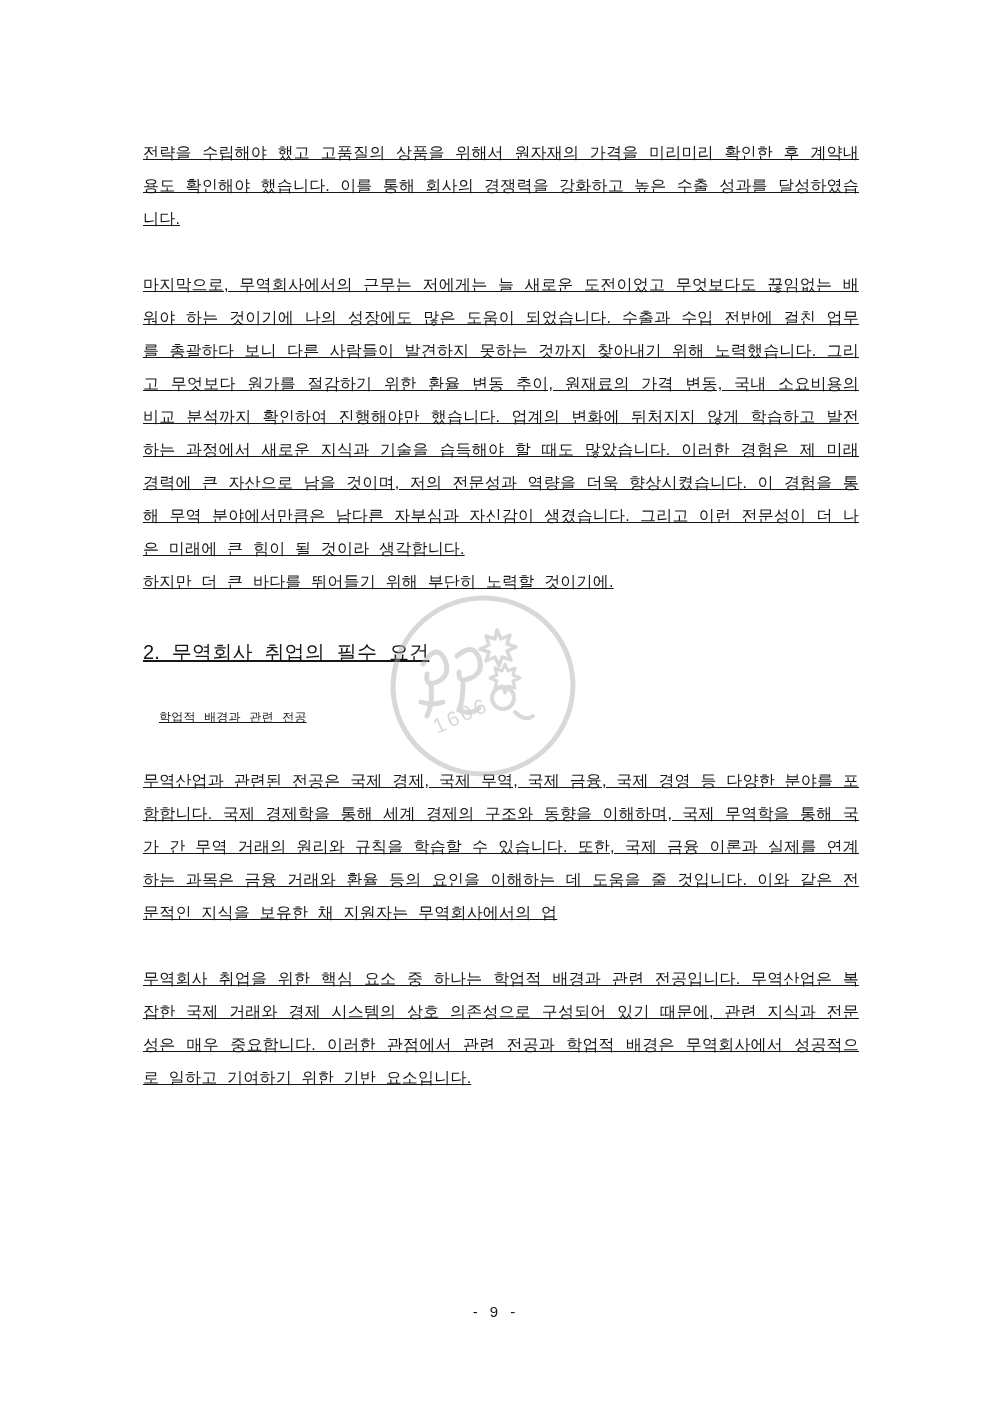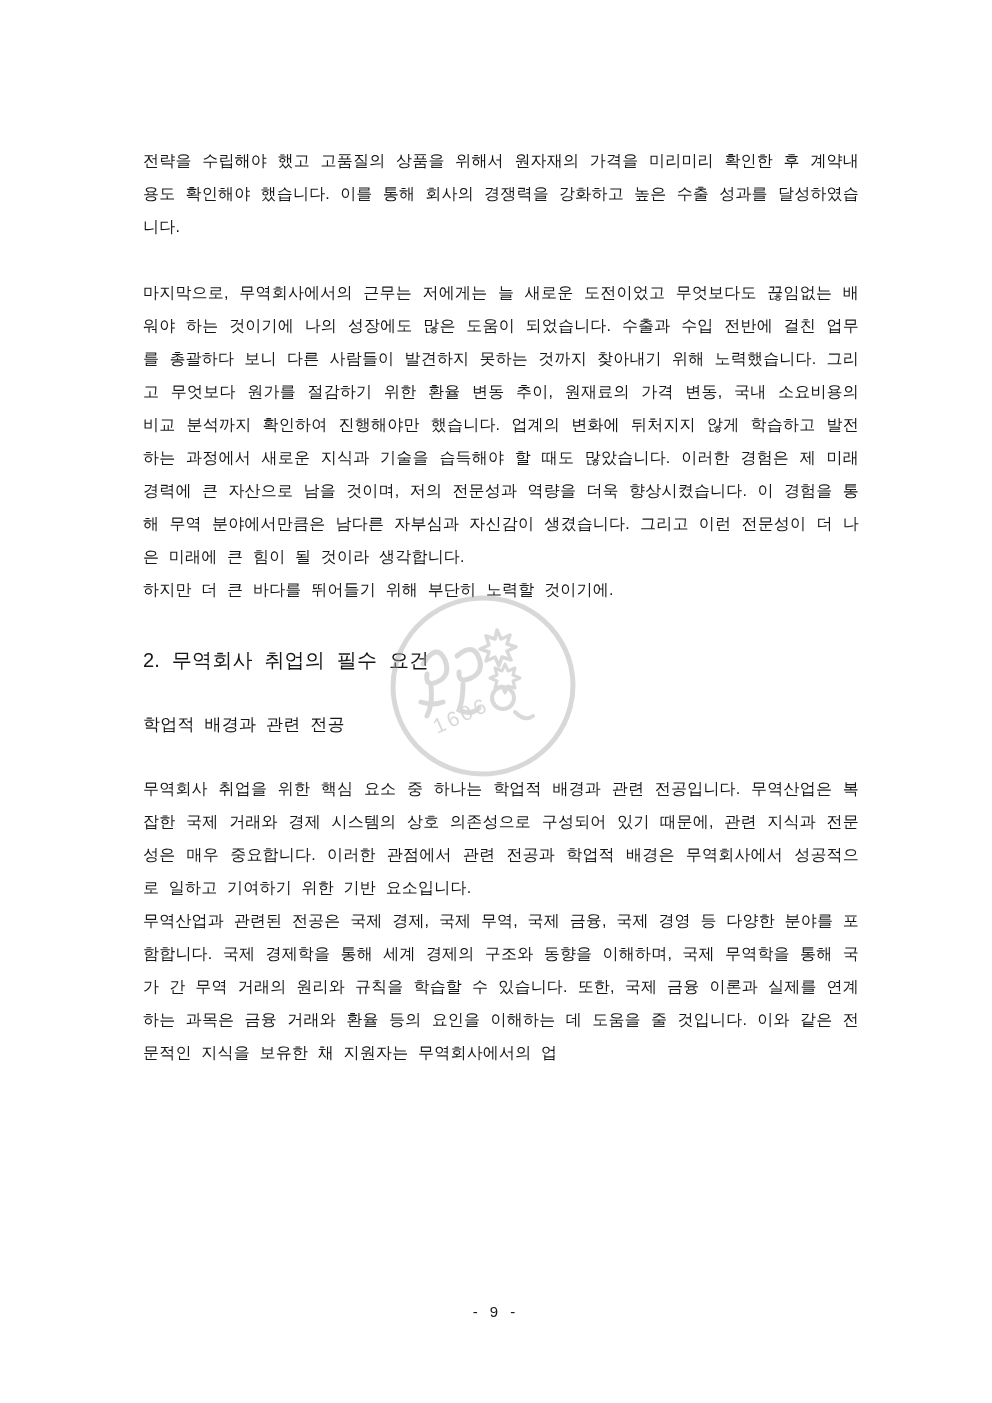--- a/index.html
+++ b/index.html
@@ -16,22 +16,23 @@
     overflow: hidden;
   }
   .page {
     position: absolute;
     inset: 0;
     background: #ffffff;
   }
   .content {
     position: absolute;
     left: 143px;
-    top: 144px;
+    top: 136px;
     width: 716px;
+    text-decoration: underline;
   }
   .body-para {
     margin: 0 0 33px 0;
     font-size: 16px;
     line-height: 33px;
     text-align: justify;
     text-align-last: left;
     word-spacing: 5px;
     letter-spacing: 0.2px;
   }
@@ -39,22 +40,22 @@
   .body-para.no-top-gap { margin-top: 0; }
   .section-heading {
     margin: 36px 0 13px 0;
     font-size: 20px;
     font-weight: 400;
     line-height: 36px;
     letter-spacing: 0.2px;
     word-spacing: 6px;
   }
   .sub-heading {
-    margin: 30px 0 0 0;
-    font-size: 17px;
+    margin: 30px 0 0 16px;
+    font-size: 12px;
     font-weight: 400;
     line-height: 34px;
     letter-spacing: 0.2px;
     word-spacing: 5px;
   }
   .sub-heading + .body-para { margin-top: 30px; }
   .stamp {
     position: absolute;
     left: 385px;
     top: 586px;
@@ -84,23 +85,23 @@
 
 
     <p class="body-para no-bottom-gap">마지막으로, 무역회사에서의 근무는 저에게는 늘 새로운 도전이었고 무엇보다도 끊임없는 배워야 하는 것이기에 나의 성장에도 많은 도움이 되었습니다. 수출과 수입 전반에 걸친 업무를 총괄하다 보니 다른 사람들이 발견하지 못하는 것까지 찾아내기 위해 노력했습니다. 그리고 무엇보다 원가를 절감하기 위한 환율 변동 추이, 원재료의 가격 변동, 국내 소요비용의 비교 분석까지 확인하여 진행해야만 했습니다. 업계의 변화에 뒤처지지 않게 학습하고 발전하는 과정에서 새로운 지식과 기술을 습득해야 할 때도 많았습니다. 이러한 경험은 제 미래 경력에 큰 자산으로 남을 것이며, 저의 전문성과 역량을 더욱 향상시켰습니다. 이 경험을 통해 무역 분야에서만큼은 남다른 자부심과 자신감이 생겼습니다. 그리고 이런 전문성이 더 나은 미래에 큰 힘이 될 것이라 생각합니다.</p>
 
     <p class="body-para no-top-gap">하지만 더 큰 바다를 뛰어들기 위해 부단히 노력할 것이기에.</p>
 
     <h2 class="section-heading">2. 무역회사 취업의 필수 요건</h2>
 
     <h3 class="sub-heading">학업적 배경과 관련 전공</h3>
 
+    <p class="body-para no-top-gap">무역산업과 관련된 전공은 국제 경제, 국제 무역, 국제 금융, 국제 경영 등 다양한 분야를 포함합니다. 국제 경제학을 통해 세계 경제의 구조와 동향을 이해하며, 국제 무역학을 통해 국가 간 무역 거래의 원리와 규칙을 학습할 수 있습니다. 또한, 국제 금융 이론과 실제를 연계하는 과목은 금융 거래와 환율 등의 요인을 이해하는 데 도움을 줄 것입니다. 이와 같은 전문적인 지식을 보유한 채 지원자는 무역회사에서의 업</p>
+
     <p class="body-para no-bottom-gap">무역회사 취업을 위한 핵심 요소 중 하나는 학업적 배경과 관련 전공입니다. 무역산업은 복잡한 국제 거래와 경제 시스템의 상호 의존성으로 구성되어 있기 때문에, 관련 지식과 전문성은 매우 중요합니다. 이러한 관점에서 관련 전공과 학업적 배경은 무역회사에서 성공적으로 일하고 기여하기 위한 기반 요소입니다.</p>
-
-    <p class="body-para no-top-gap">무역산업과 관련된 전공은 국제 경제, 국제 무역, 국제 금융, 국제 경영 등 다양한 분야를 포함합니다. 국제 경제학을 통해 세계 경제의 구조와 동향을 이해하며, 국제 무역학을 통해 국가 간 무역 거래의 원리와 규칙을 학습할 수 있습니다. 또한, 국제 금융 이론과 실제를 연계하는 과목은 금융 거래와 환율 등의 요인을 이해하는 데 도움을 줄 것입니다. 이와 같은 전문적인 지식을 보유한 채 지원자는 무역회사에서의 업</p>
   </div>
 
   <svg class="stamp" viewBox="0 0 200 200" xmlns="http://www.w3.org/2000/svg">
     <ellipse cx="98" cy="100" rx="90" ry="88" fill="none" stroke="#a9a9a9" stroke-width="5" transform="rotate(-8 98 100)"></ellipse>
 
     <path d="M38,78 q14,-22 22,-4 q6,16 -8,22 q-12,5 -10,-8" fill="none" stroke="#acacac" stroke-width="5" stroke-linecap="round"></path>
     <path d="M46,100 q2,18 -4,30 M36,116 q12,4 22,0" fill="none" stroke="#acacac" stroke-width="5" stroke-linecap="round"></path>
     <path d="M72,70 q16,-14 22,2 q5,14 -8,20 q-13,6 -12,-6 M78,98 q0,16 -4,26 q12,6 20,-2" fill="none" stroke="#acacac" stroke-width="5" stroke-linecap="round"></path>
 
     <path d="M112,44 l4,9 9,-4 -3,9 9,3 -9,4 4,9 -9,-3 -3,9 -4,-9 -9,4 3,-9 -9,-3 9,-4 -3,-9 9,3 z" fill="none" stroke="#acacac" stroke-width="3.5" stroke-linejoin="round"></path>

